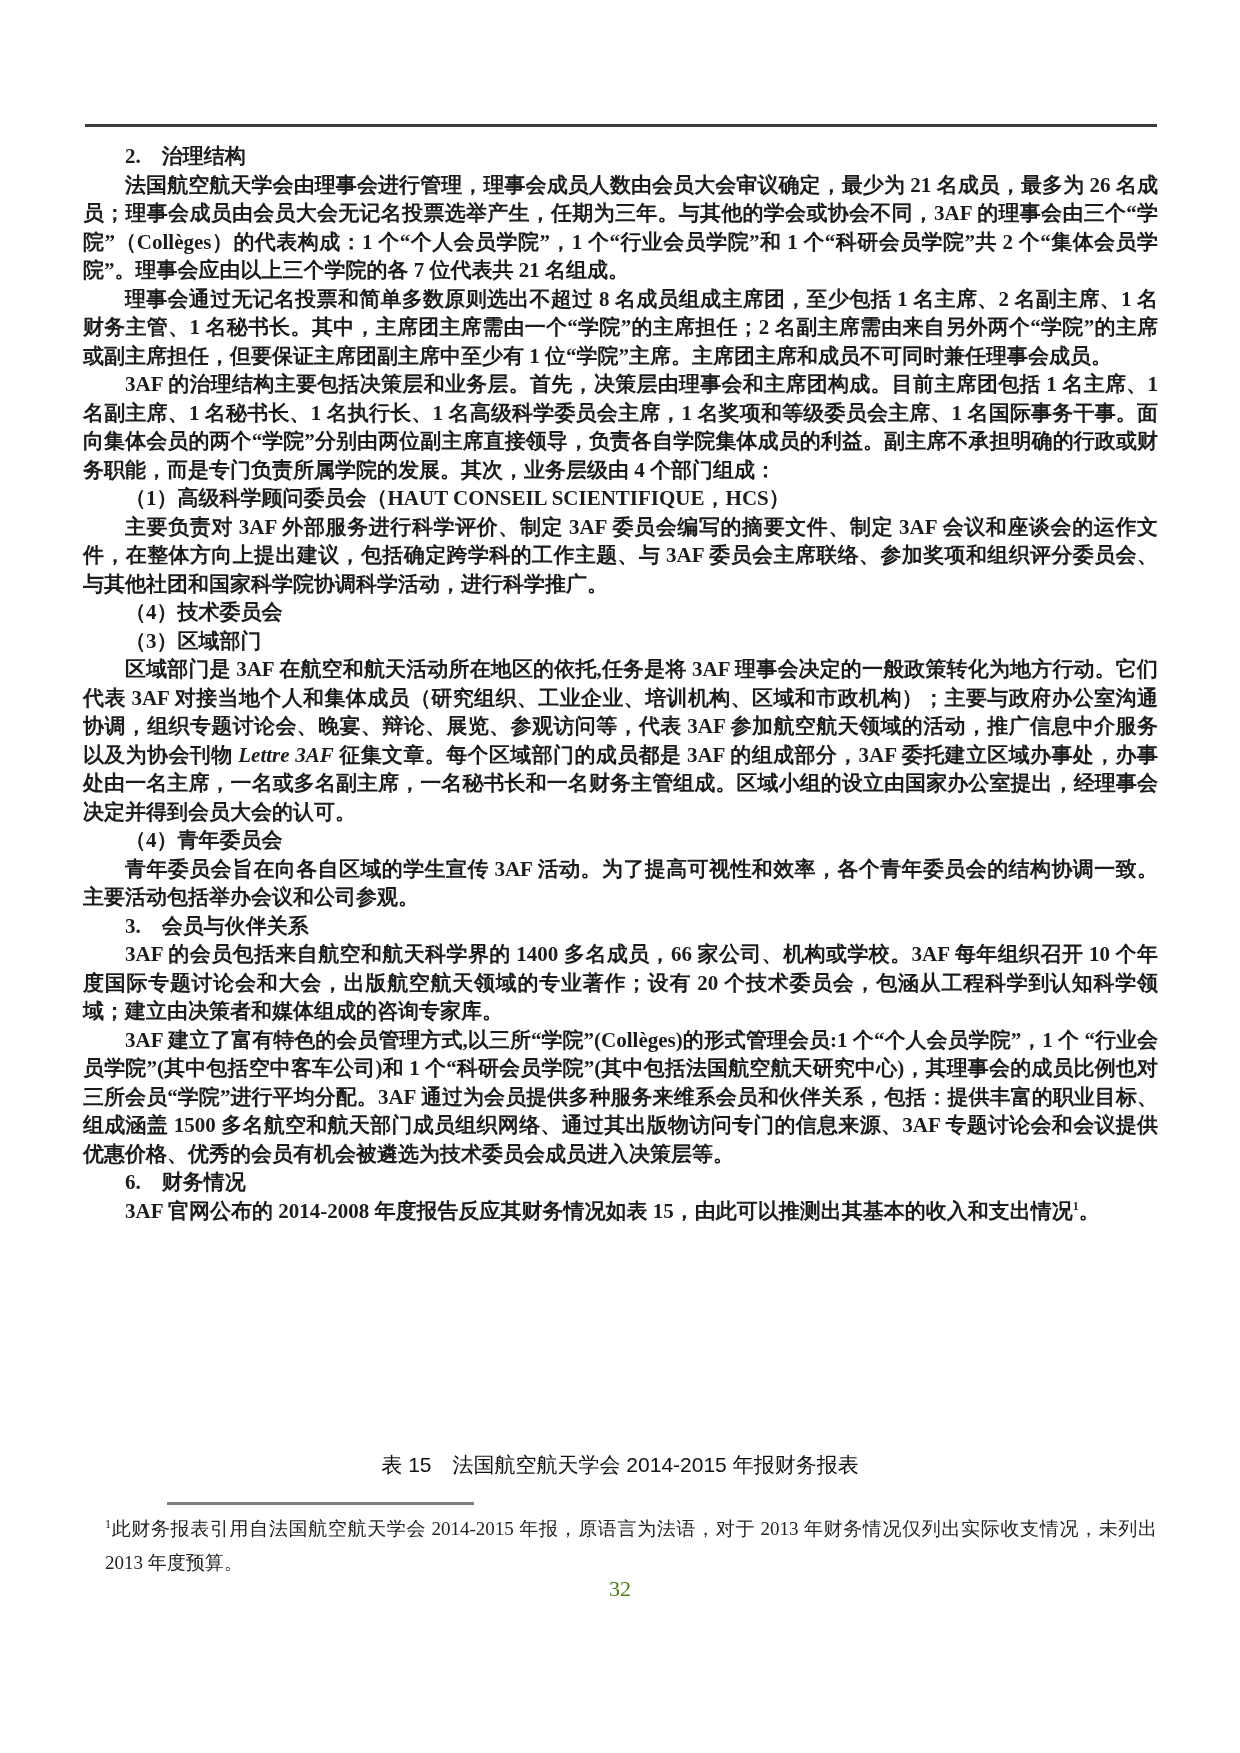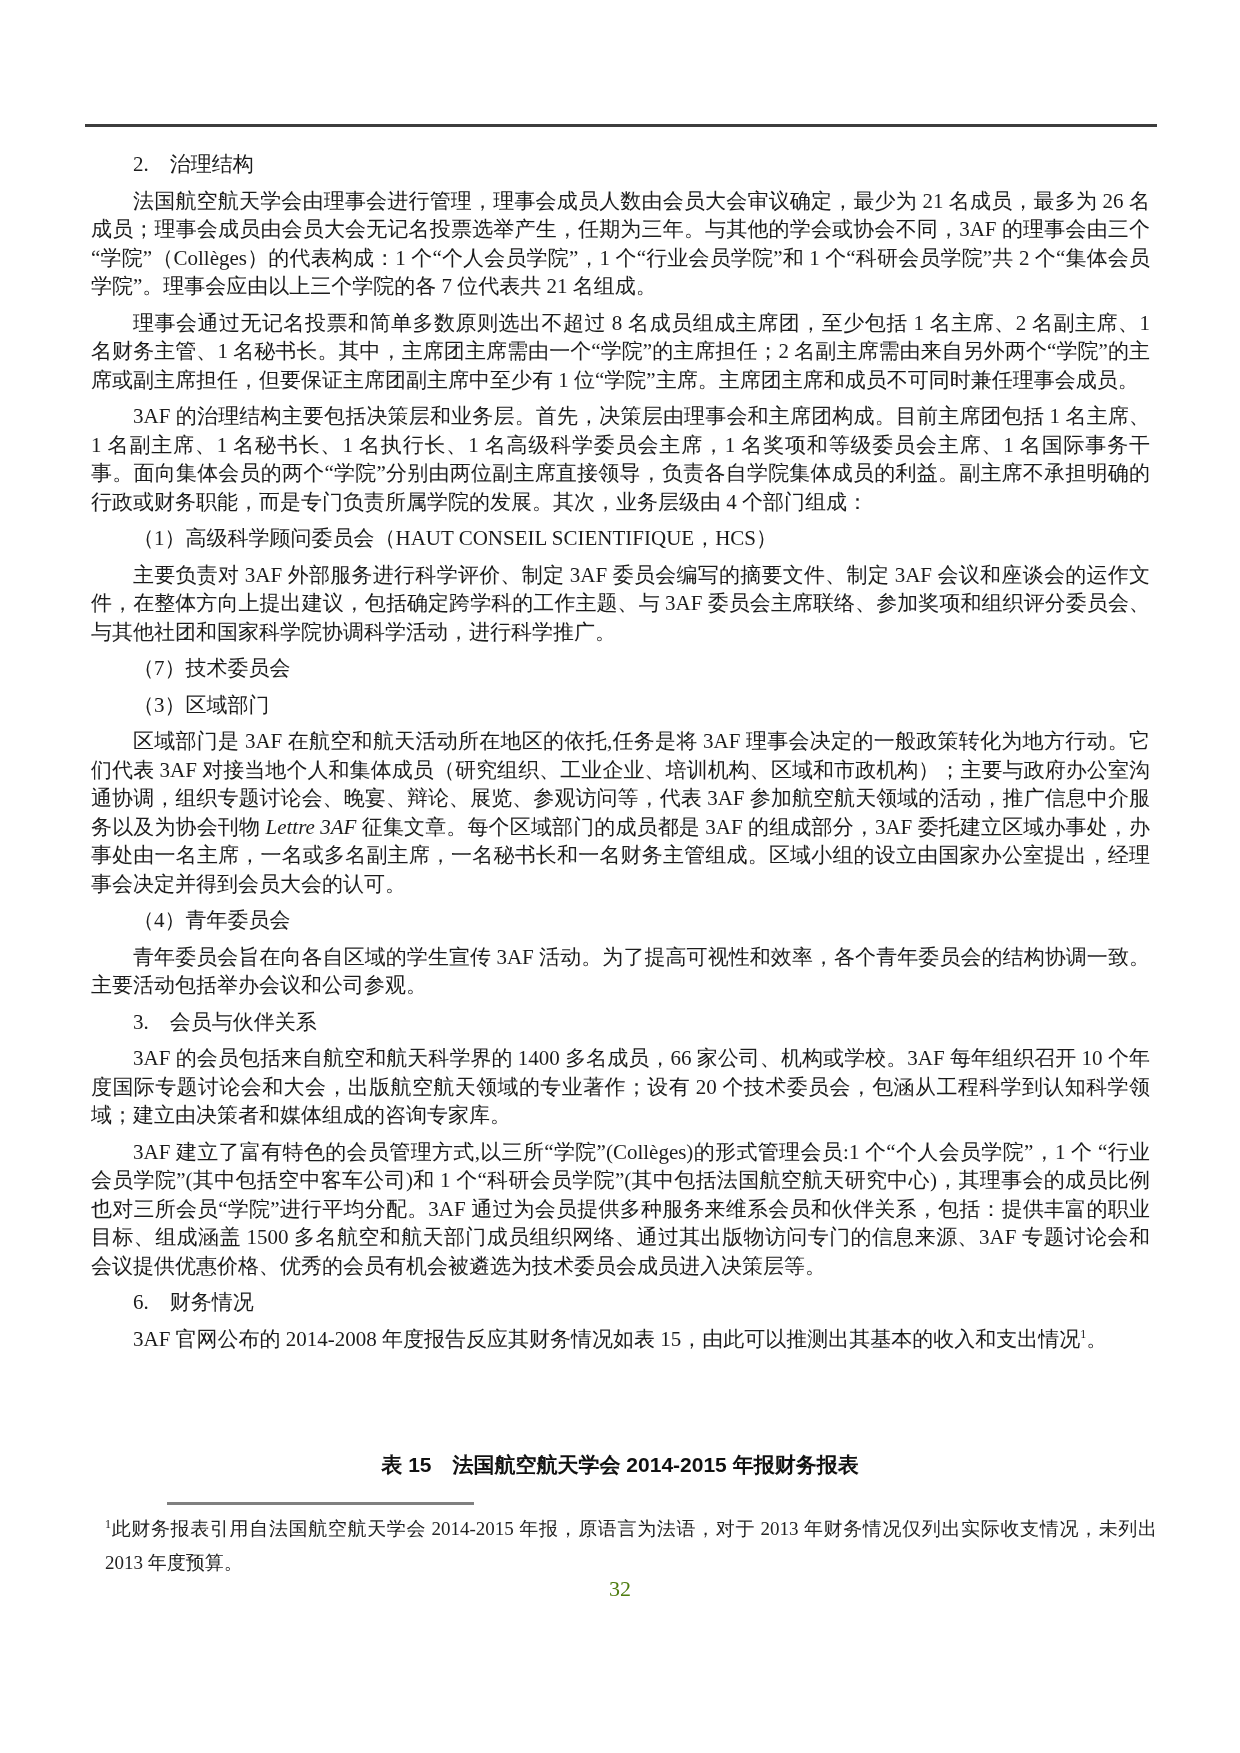--- a/index.html
+++ b/index.html
@@ -13,30 +13,30 @@
   }
   .top-rule {
     position: absolute; left: 85px; top: 124px;
     width: 1072px; height: 3px; background: #3d3d3d;
   }
   .content {
     position: absolute; left: 83px; top: 142px; width: 1075px;
     font-size: 21px; line-height: 28.5px;
     text-align: justify;
   }
-  .content p { margin: 8px; text-indent: 2em; }
+  .content p { margin: 0; text-indent: 2em; font-weight: bold; }
   .content p.heading { text-align: left; }
   .content p.subheading { text-align: left; }
   .content sup { font-size: 12px; line-height: 0; vertical-align: super; }
   .content i { font-style: italic; }
   .table-caption {
     position: absolute; left: 0; top: 1451px; width: 100%;
     text-align: center;
     font-family: "Liberation Sans", "DejaVu Sans", sans-serif;
-    font-weight: bold; font-size: 21px; color: #111111;
+    font-weight: normal; font-size: 21px; color: #111111;
   }
   .footnote-rule {
     position: absolute; left: 167px; top: 1502px;
     width: 307px; height: 3px; background: #808080;
   }
   .footnote {
     position: absolute; left: 105px; top: 1512px; width: 1052px;
     font-size: 19px; line-height: 34px; text-align: justify; color: #222222; font-family: Liberation Serif, serif;
   }
   .footnote sup { font-size: 12px; line-height: 0; vertical-align: super; }
@@ -50,21 +50,21 @@
 
 <div class="top-rule"></div>
 
 <div class="content">
     <p class="heading"><span>2.　治理结构</span></p>
     <p class="paragraph"><span>法国航空航天学会由理事会进行管理，理事会成员人数由会员大会审议确定，最少为 21 名成员，最多为 26 名成员；理事会成员由会员大会无记名投票选举产生，任期为三年。与其他的学会或协会不同，3AF 的理事会由三个“学院”（Collèges）的代表构成：1 个“个人会员学院”，1 个“行业会员学院”和 1 个“科研会员学院”共 2 个“集体会员学院”。理事会应由以上三个学院的各 7 位代表共 21 名组成。</span></p>
     <p class="paragraph"><span>理事会通过无记名投票和简单多数原则选出不超过 8 名成员组成主席团，至少包括 1 名主席、2 名副主席、1 名财务主管、1 名秘书长。其中，主席团主席需由一个“学院”的主席担任；2 名副主席需由来自另外两个“学院”的主席或副主席担任，但要保证主席团副主席中至少有 1 位“学院”主席。主席团主席和成员不可同时兼任理事会成员。</span></p>
     <p class="paragraph"><span>3AF 的治理结构主要包括决策层和业务层。首先，决策层由理事会和主席团构成。目前主席团包括 1 名主席、1 名副主席、1 名秘书长、1 名执行长、1 名高级科学委员会主席，1 名奖项和等级委员会主席、1 名国际事务干事。面向集体会员的两个“学院”分别由两位副主席直接领导，负责各自学院集体成员的利益。副主席不承担明确的行政或财务职能，而是专门负责所属学院的发展。其次，业务层级由 4 个部门组成：</span></p>
     <p class="subheading"><span>（1）高级科学顾问委员会（HAUT CONSEIL SCIENTIFIQUE，HCS）</span></p>
     <p class="paragraph"><span>主要负责对 3AF 外部服务进行科学评价、制定 3AF 委员会编写的摘要文件、制定 3AF 会议和座谈会的运作文件，在整体方向上提出建议，包括确定跨学科的工作主题、与 3AF 委员会主席联络、参加奖项和组织评分委员会、与其他社团和国家科学院协调科学活动，进行科学推广。</span></p>
-    <p class="subheading"><span>（7）技术委员会</span></p>
+    <p class="subheading"><span>（4）技术委员会</span></p>
     <p class="subheading"><span>（3）区域部门</span></p>
     <p class="paragraph"><span>区域部门是 3AF 在航空和航天活动所在地区的依托,任务是将 3AF 理事会决定的一般政策转化为地方行动。它们代表 3AF 对接当地个人和集体成员（研究组织、工业企业、培训机构、区域和市政机构）；主要与政府办公室沟通协调，组织专题讨论会、晚宴、辩论、展览、参观访问等，代表 3AF 参加航空航天领域的活动，推广信息中介服务以及为协会刊物 </span><i>Lettre 3AF</i><span> 征集文章。每个区域部门的成员都是 3AF 的组成部分，3AF 委托建立区域办事处，办事处由一名主席，一名或多名副主席，一名秘书长和一名财务主管组成。区域小组的设立由国家办公室提出，经理事会决定并得到会员大会的认可。</span></p>
     <p class="subheading"><span>（4）青年委员会</span></p>
     <p class="paragraph"><span>青年委员会旨在向各自区域的学生宣传 3AF 活动。为了提高可视性和效率，各个青年委员会的结构协调一致。主要活动包括举办会议和公司参观。</span></p>
     <p class="heading"><span>3.　会员与伙伴关系</span></p>
     <p class="paragraph"><span>3AF 的会员包括来自航空和航天科学界的 1400 多名成员，66 家公司、机构或学校。3AF 每年组织召开 10 个年度国际专题讨论会和大会，出版航空航天领域的专业著作；设有 20 个技术委员会，包涵从工程科学到认知科学领域；建立由决策者和媒体组成的咨询专家库。</span></p>
     <p class="paragraph"><span>3AF 建立了富有特色的会员管理方式,以三所“学院”(Collèges)的形式管理会员:1 个“个人会员学院”，1 个 “行业会员学院”(其中包括空中客车公司)和 1 个“科研会员学院”(其中包括法国航空航天研究中心)，其理事会的成员比例也对三所会员“学院”进行平均分配。3AF 通过为会员提供多种服务来维系会员和伙伴关系，包括：提供丰富的职业目标、组成涵盖 1500 多名航空和航天部门成员组织网络、通过其出版物访问专门的信息来源、3AF 专题讨论会和会议提供优惠价格、优秀的会员有机会被遴选为技术委员会成员进入决策层等。</span></p>
     <p class="heading"><span>6.　财务情况</span></p>
     <p class="paragraph"><span>3AF 官网公布的 2014-2008 年度报告反应其财务情况如表 15，由此可以推测出其基本的收入和支出情况</span><sup>1</sup><span>。</span></p>
   </div>

